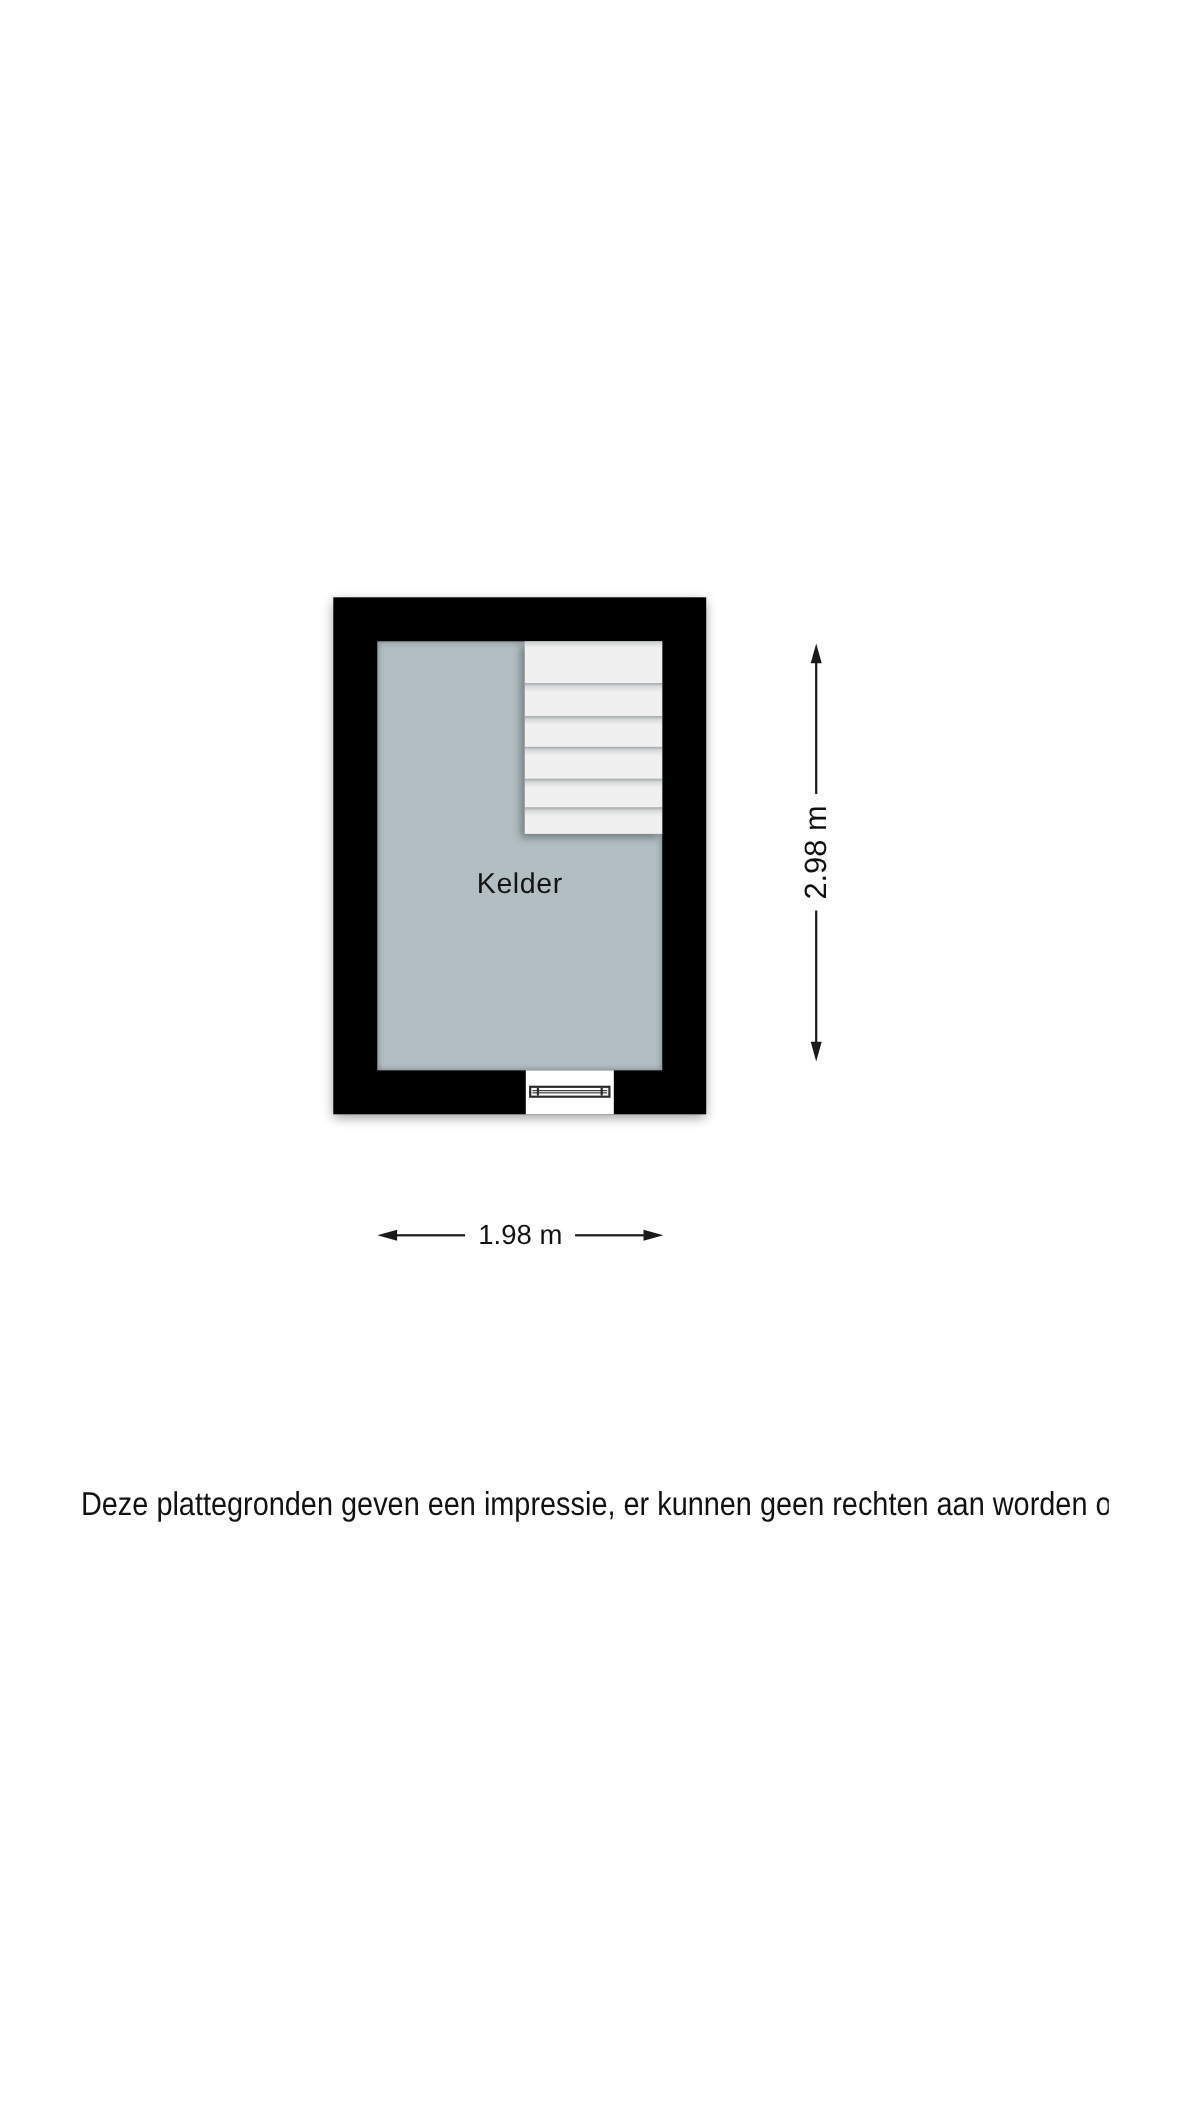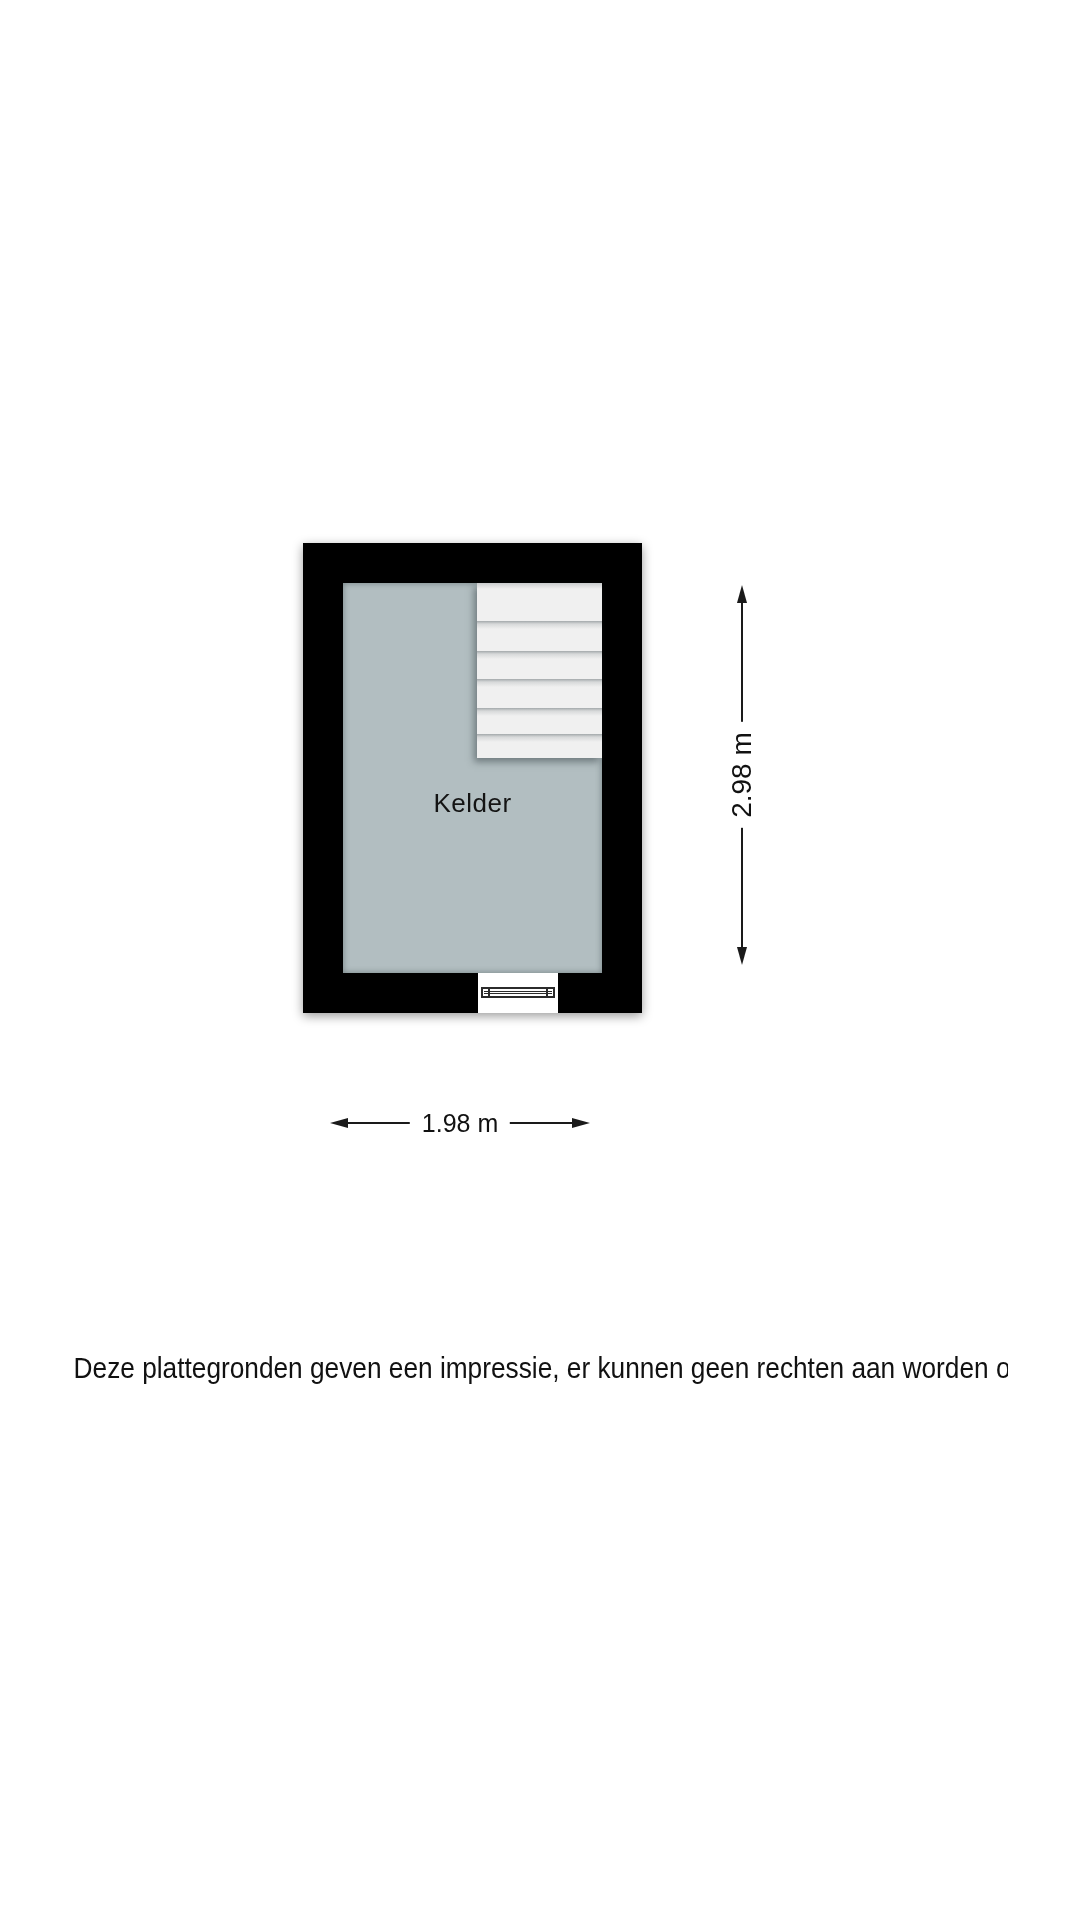--- a/index.html
+++ b/index.html
@@ -61,21 +61,21 @@
   .wg-l1{top:2px;}
   .wg-l2{top:4px;}
   .wg-cap{position:absolute;top:0;bottom:0;width:2px;background:#2b2b2b;}
   .wg-left{left:5px;}
   .wg-right{right:5px;}
 
   
   .dim{position:absolute;}
   .dim-v{left:732px;top:585px;width:20px;height:380px;}
   .dim-line-v{position:absolute;left:9px;top:12px;bottom:12px;width:2px;background:var(--dimension_line);}
-  .dim-h{left:330px;top:1113px;width:260px;height:20px;text-align:right;}
+  .dim-h{left:343px;top:1113px;width:260px;height:20px;text-align:right;}
   .dim-line-h{position:absolute;top:9px;left:12px;right:12px;height:2px;background:var(--dimension_line);}
 
   .arr{position:absolute;width:0;height:0;}
   .arr-up{left:50%;margin-left:-5px;top:0;
     border-left:5px solid transparent;border-right:5px solid transparent;
     border-bottom:18px solid var(--dimension_line);}
   .arr-down{left:50%;margin-left:-5px;bottom:0;
     border-left:5px solid transparent;border-right:5px solid transparent;
     border-top:18px solid var(--dimension_line);}
   .arr-left{top:50%;margin-top:-5px;left:0;

